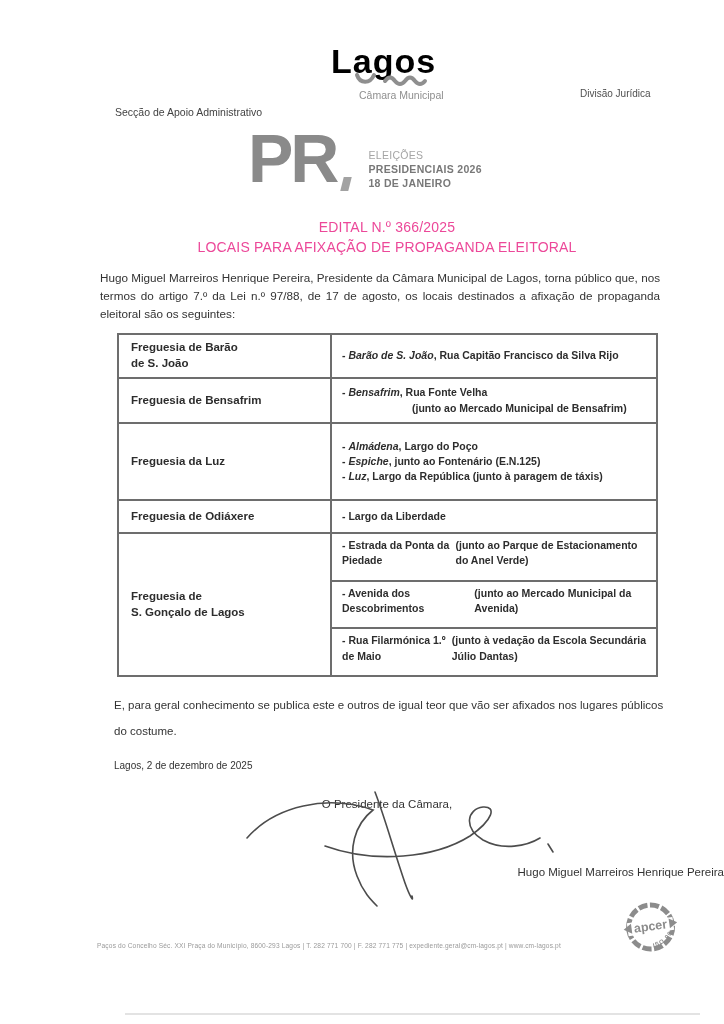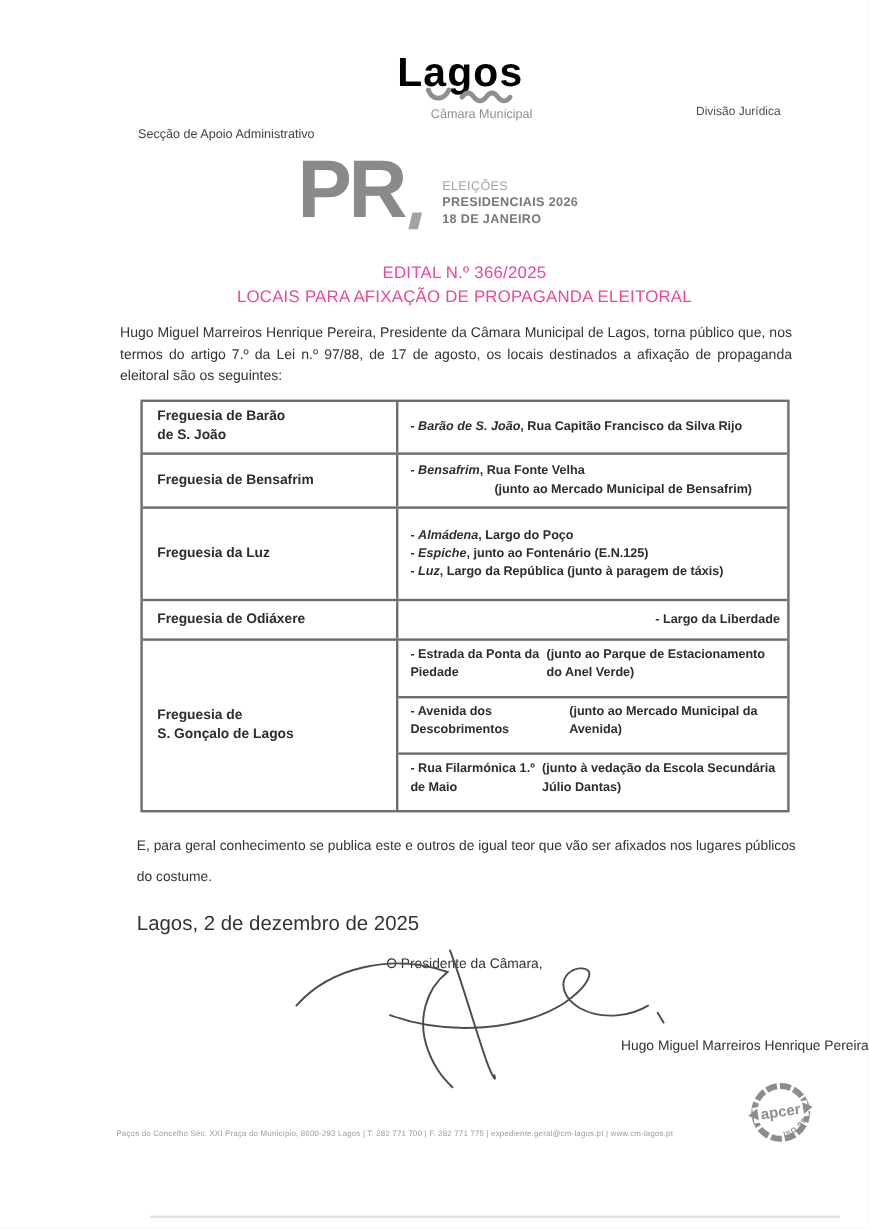--- a/index.html
+++ b/index.html
@@ -53,33 +53,33 @@
   .cell-f {
     width: 213px; border-right: 2px solid #6d6d6d;
     padding: 4px 8px 4px 12px; display: flex; align-items: center;
     font-weight: bold; font-size: 11.5px; color: #2d2d2d; line-height: 1.35;
   }
   .cell-f span { white-space: pre-line; }
   .cell-l {
     flex: 1; padding: 4px 6px 4px 10px; display: flex; flex-direction: column;
     justify-content: center; font-weight: bold; font-size: 10.5px; color: #2d2d2d; line-height: 1.45;
   }
-  .r1 { height: 42px; } .r2 { height: 45px; } .r3 { height: 77px; } .r4 { height: 33px; text-align: right; } .r5 { height: 143px; }
+  .r1 { height: 42px; } .r2 { height: 45px; } .r3 { height: 77px; } .r4 { height: 33px; } .r5 { height: 143px; }
   .r5 .cell-l { padding: 0; }
   .subcell { flex: 1; padding: 4px 6px 4px 10px; display: flex; flex-direction: row; justify-content: center; }
   .subcell + .subcell { border-top: 2px solid #6d6d6d; }
   .it { font-style: italic; }
   .indent { margin-left: 70px; }
 
   
   .closing {
     position: absolute; left: 114px; top: 692px; width: 560px;
     font-size: 11.5px; line-height: 2.3; color: #333;
   }
-  .place-date { position: absolute; left: 114px; top: 760px; font-size: 17px; color: #333; }
+  .place-date { position: absolute; left: 114px; top: 760px; font-size: 10px; color: #333; }
   .sig-title { position: absolute; left: 50px; top: 798px; width: 674px; text-align: center; font-size: 11.5px; color: #333; }
   .sig-svg { position: absolute; left: 235px; top: 788px; }
   .signatory { position: absolute; left: 50px; top: 866px; width: 674px; text-align: right; font-size: 11.5px; color: #333; }
 
   
   .seal { position: absolute; left: 619px; top: 897px; transform: rotate(-8deg); }
   .footer-line {
     position: absolute; left: 97px; top: 942px; font-size: 6.6px;
     color: #9a9a9a; white-space: nowrap; letter-spacing: 0.15px;
   }

